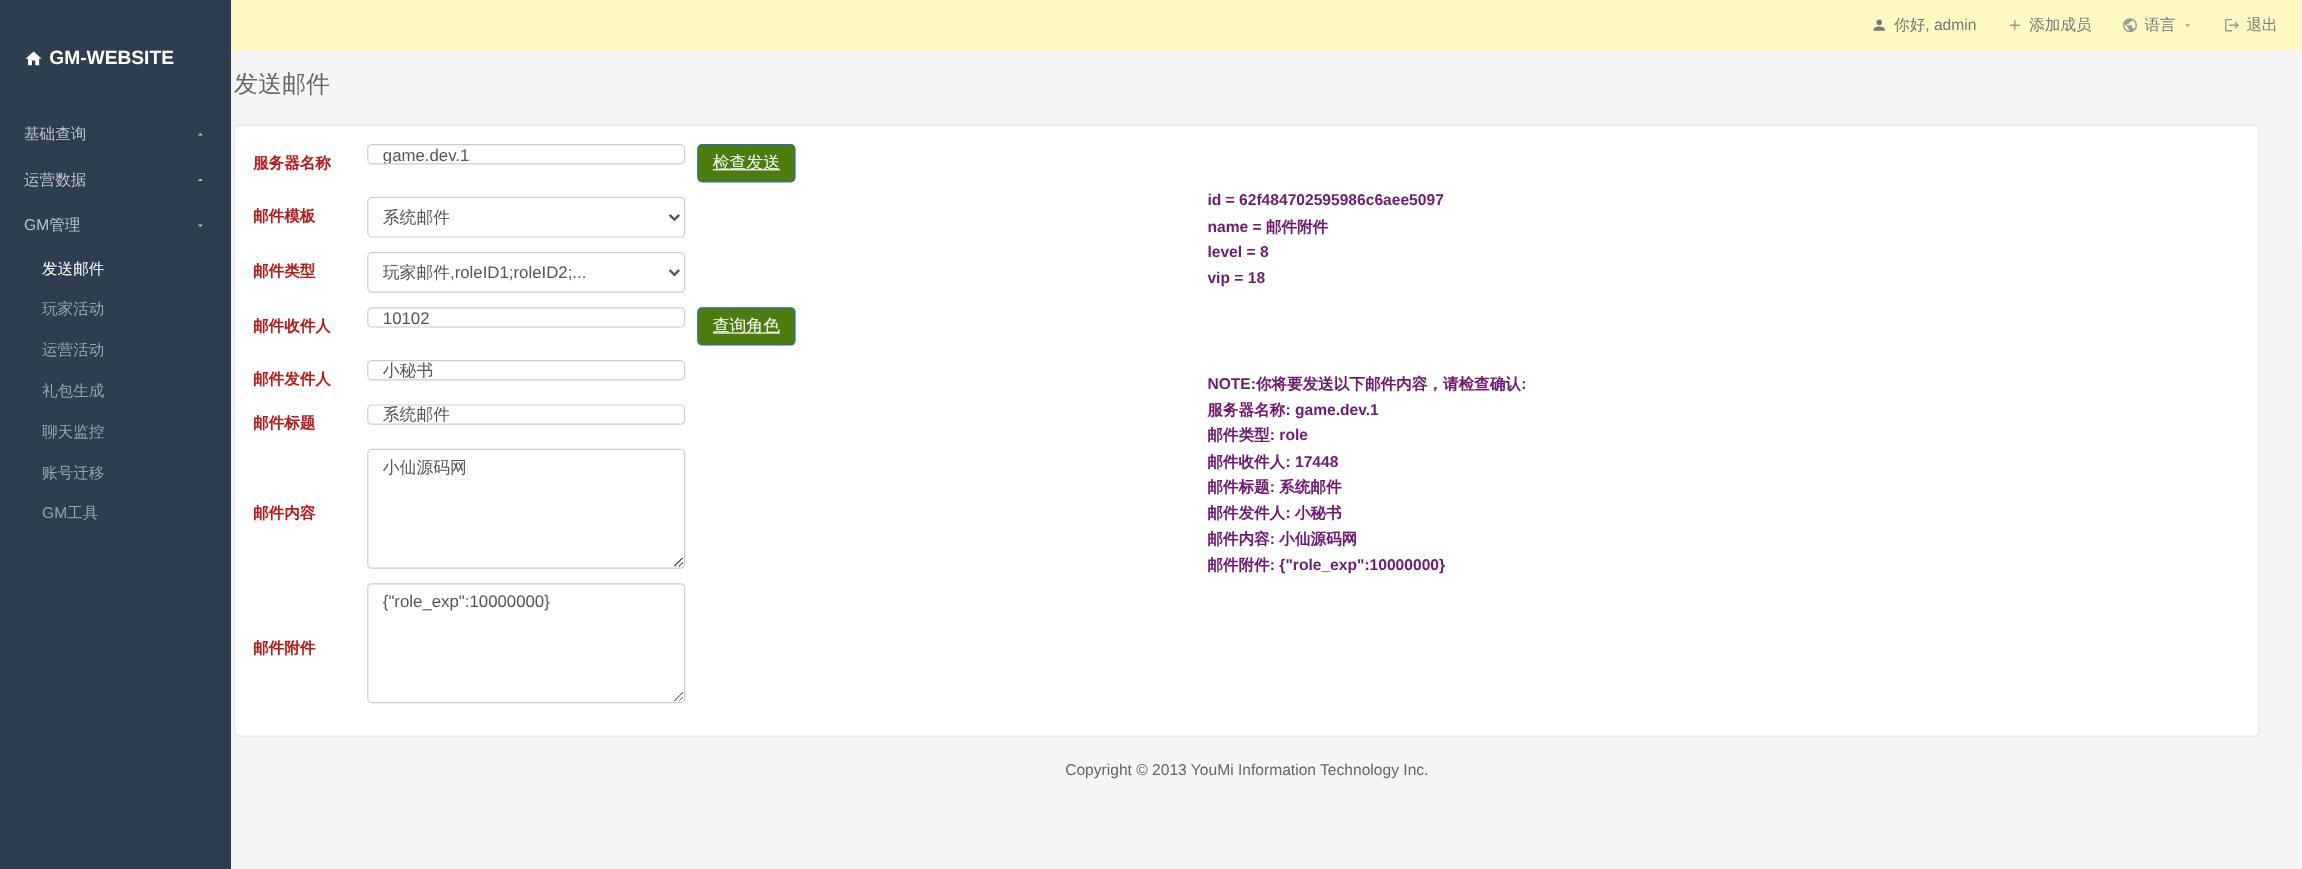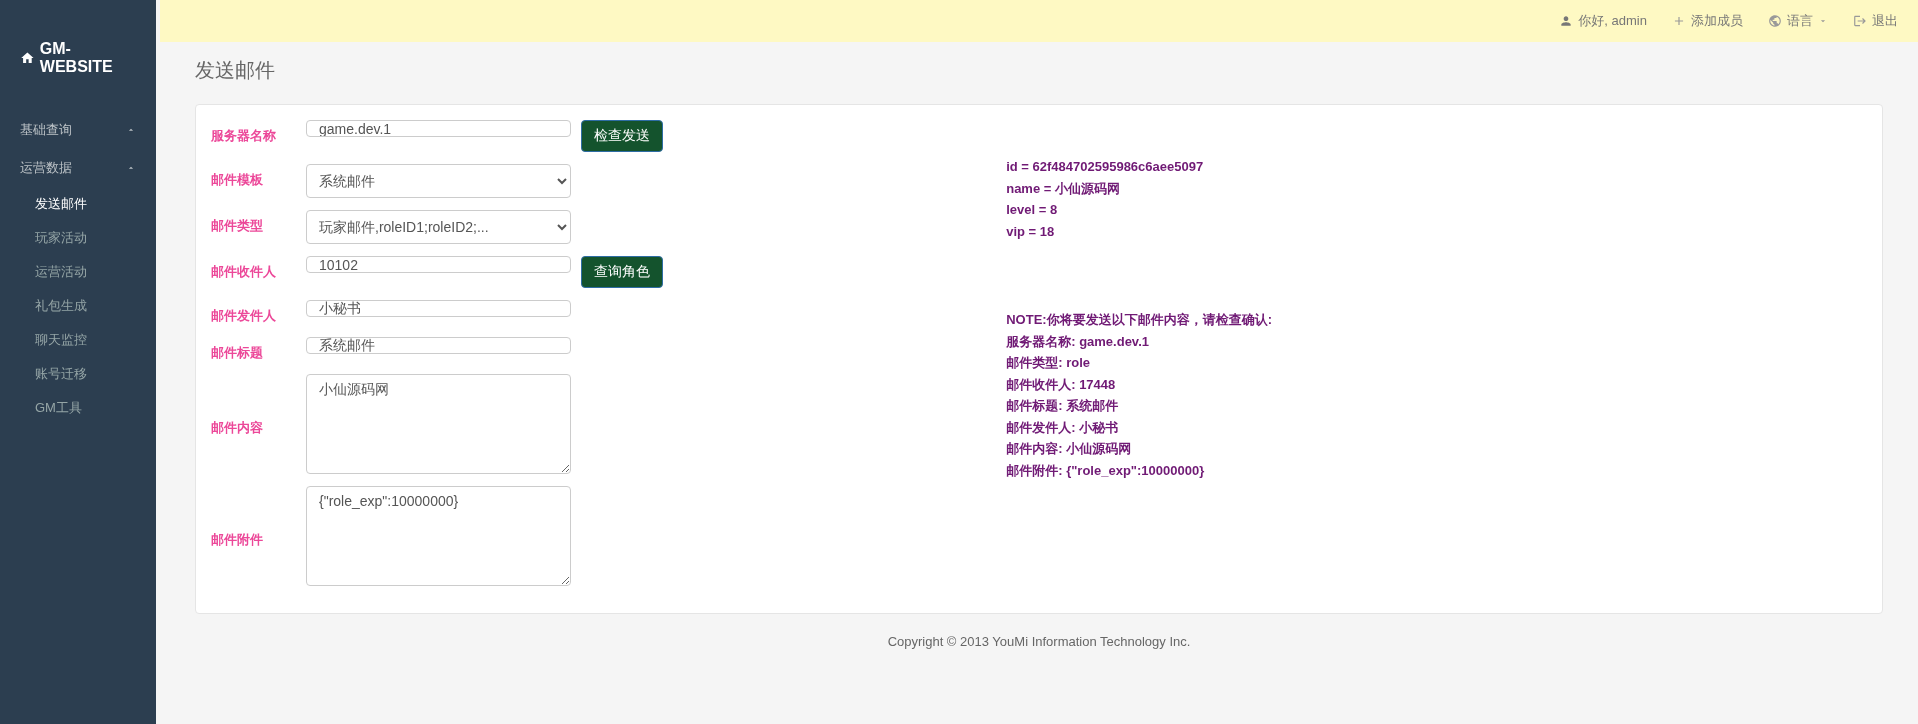--- a/index.html
+++ b/index.html
@@ -1,47 +1,47 @@
 <!DOCTYPE html>
 <html><head>
   <meta charset="utf-8">
   <style>
     * { margin: 0; padding: 0; box-sizing: border-box; }
     body { font-family: "Helvetica Neue", Helvetica, Arial, sans-serif; font-size: 14px; color: #333; background: #f5f5f5; }
     
-    .sidebar { position: fixed; left: 0; top: 0; width: 156px; height: 100vh; background: #2c3e50; color: #fff; }
+    .sidebar { position: fixed; left: 0; top: 0; width: 192px; height: 100vh; background: #2c3e50; color: #fff; }
     .sidebar-brand { padding: 15px 20px; font-weight: bold; font-size: 16px; color: #fff; display: flex; align-items: center; margin-top: 25px; }
     .sidebar-brand svg { margin-right: 5px; }
     .sidebar-menu { list-style: none; margin-top: 20px; }
     .sidebar-item { display: flex; justify-content: space-between; align-items: center; padding: 10px 20px; cursor: pointer; color: #bdc3c7; font-size: 13px; }
     .sidebar-subitem { padding: 8px 20px 8px 35px; cursor: pointer; color: #95a5a6; font-size: 13px; }
     .sidebar-subitem.active { color: #fff; }
     .chevron { width: 10px; height: 10px; }
     
     .main { margin-left: 160px; min-height: 100vh; }
     .topbar { background: #fef9c3; padding: 12px 20px; display: flex; justify-content: flex-end; align-items: center; gap: 25px; color: #777; font-size: 13px; }
     .topbar-item { display: flex; align-items: center; gap: 5px; cursor: pointer; }
     
     .content { padding: 15px 35px; background: #f5f5f5; }
     .page-title { font-size: 20px; color: #666; font-weight: normal; margin-bottom: 20px; }
     
     .panel { background: #fff; border: 1px solid #e5e5e5; border-radius: 4px; padding: 15px; display: flex; }
     .form-col { flex: 0 0 45%; }
     .info-col { flex: 1; padding-left: 50px; padding-top: 0; }
     
     .form-row { display: flex; align-items: flex-start; margin-bottom: 12px; }
-    .form-label { width: 95px; padding-top: 7px; font-size: 13px; font-weight: bold; color: #ec4899; }
+    .form-label { width: 95px; padding-top: 7px; font-size: 13px; font-weight: bold; color: #b91c1c; }
     .form-control-wrap { flex: 1; display: flex; gap: 10px; align-items: flex-start; }
     .form-input { flex: 0 0 265px; padding: 6px 12px; border: 1px solid #ccc; border-radius: 4px; font-size: 14px; color: #555; height: 17px; }
     .form-select { flex: 0 0 265px; padding: 6px 8px; border: 1px solid #ccc; border-radius: 4px; font-size: 14px; color: #555; height: 34px; background: #fff; }
     .form-textarea { flex: 0 0 265px; padding: 6px 12px; border: 1px solid #ccc; border-radius: 4px; font-size: 14px; color: #555; resize: both; min-height: 100px; font-family: inherit; }
     .form-textarea.large { min-height: 100px; }
     
     .btn { padding: 6px 12px; border: 1px solid transparent; border-radius: 4px; cursor: pointer; font-size: 14px; white-space: nowrap; }
-    .btn-primary { background: #14532d; border-color: #2e6da4; color: #fff; }
+    .btn-primary { background: #4d7c0f; border-color: #2e6da4; color: #fff; text-decoration: underline; }
     
     .info-block { font-size: 13px; font-weight: bold; line-height: 1.5; color: #701a75; margin-top: 37px; }
     .info-block p { margin-bottom: 2px; }
     .info-spacer { height: 30px; }
     
     .footer { text-align: center; padding: 20px; color: #666; font-size: 13px; }
   </style>
 </head>
 <body>
 
@@ -58,20 +58,26 @@
       <svg class="chevron" viewBox="0 0 24 24" fill="#bdc3c7">
           <path d="M7 14l5-5 5 5z"></path>
         </svg>
     </li>
     <li class="sidebar-item">
       <span>运营数据</span>
       <svg class="chevron" viewBox="0 0 24 24" fill="#bdc3c7">
           <path d="M7 14l5-5 5 5z"></path>
         </svg>
     </li>
+    <li class="sidebar-item">
+      <span>GM管理</span>
+      <svg class="chevron" viewBox="0 0 24 24" fill="#bdc3c7">
+          <path d="M7 10l5 5 5-5z"></path>
+        </svg>
+    </li>
     <li class="sidebar-subitem active"><span>发送邮件</span></li>
     <li class="sidebar-subitem"><span>玩家活动</span></li>
     <li class="sidebar-subitem"><span>运营活动</span></li>
     <li class="sidebar-subitem"><span>礼包生成</span></li>
     <li class="sidebar-subitem"><span>聊天监控</span></li>
     <li class="sidebar-subitem"><span>账号迁移</span></li>
     <li class="sidebar-subitem"><span>GM工具</span></li>
   </ul>
 </div>
 
@@ -172,21 +178,21 @@
           <div class="form-control-wrap">
             <textarea class="form-textarea large" style="">{"role_exp":10000000}</textarea>
           </div>
         </div>
 
       </div>
 
       <div class="info-col">
         <div class="info-block">
           <p>id = 62f484702595986c6aee5097</p>
-          <p>name = 小仙源码网</p>
+          <p>name = 邮件附件</p>
           <p>level = 8</p>
           <p>vip = 18</p>
         </div>
         <div class="info-spacer"></div>
         <div class="info-block">
           <p>NOTE:你将要发送以下邮件内容，请检查确认:</p>
           <p>服务器名称: game.dev.1</p>
           <p>邮件类型: role</p>
           <p>邮件收件人: 17448</p>
           <p>邮件标题: 系统邮件</p>

